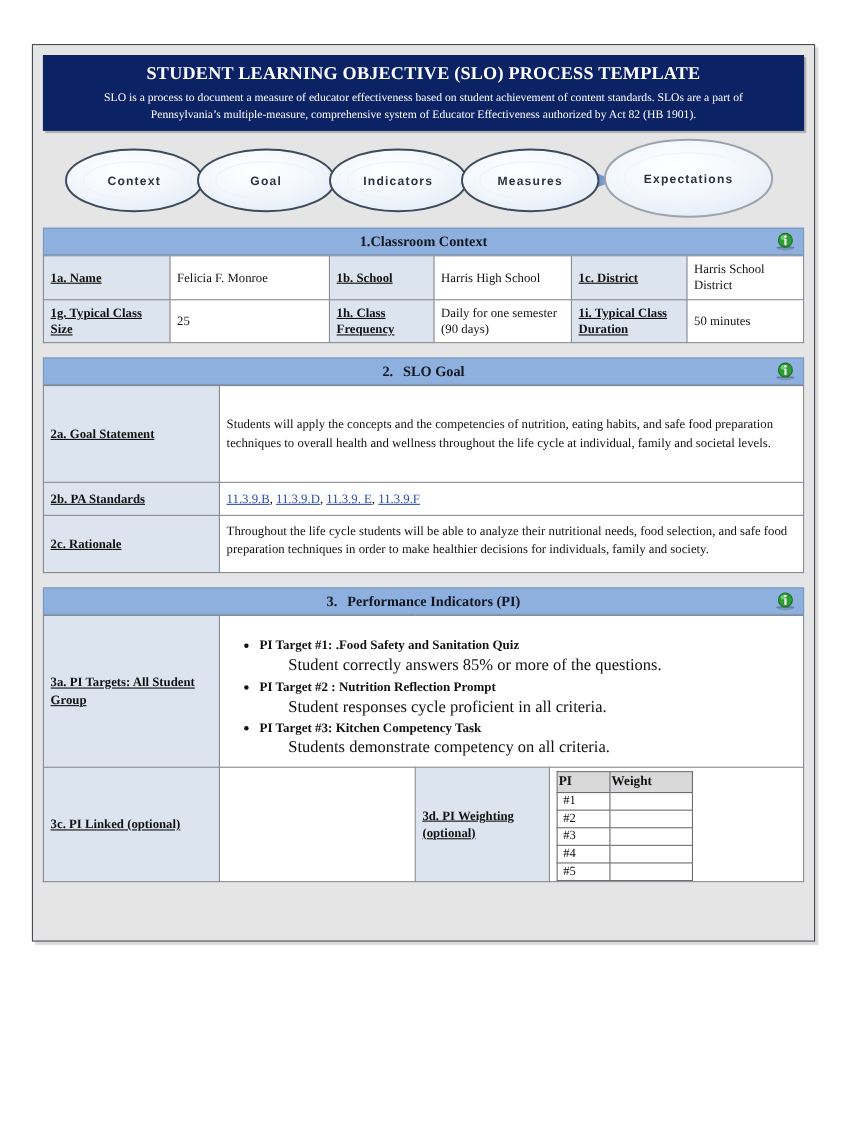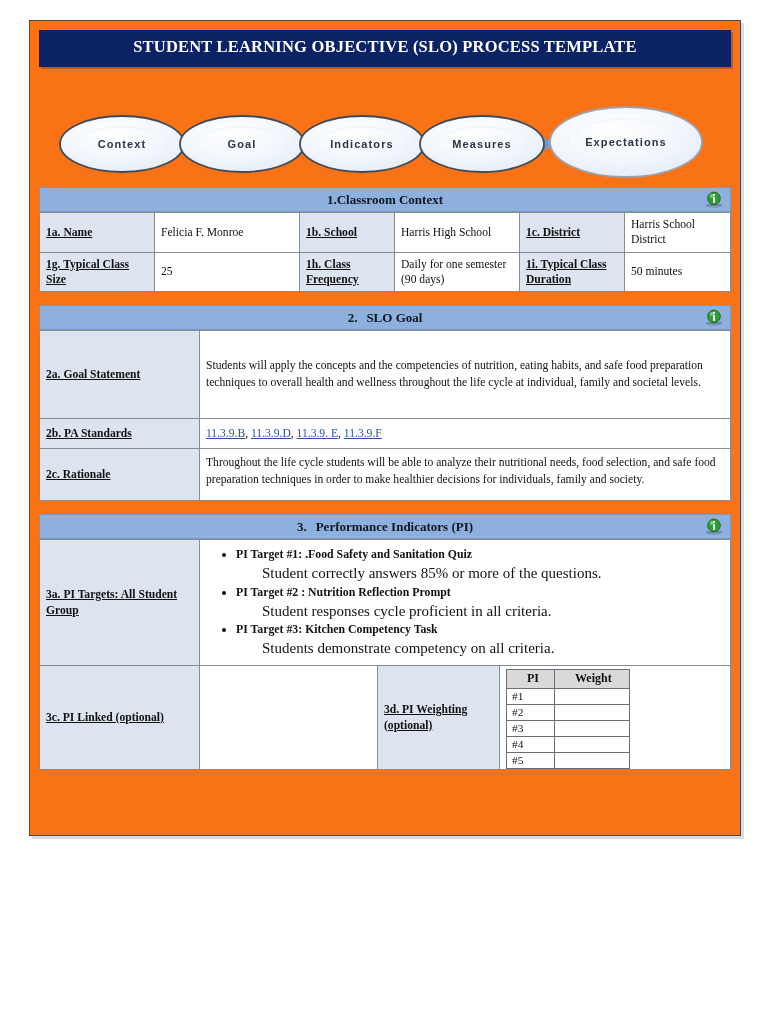--- a/index.html
+++ b/index.html
@@ -4,24 +4,24 @@
 <style>
   * { box-sizing: border-box; }
   html, body {
     margin: 0; padding: 0;
     width: 770px; height: 1024px;
     background: #ffffff;
     font-family: "Liberation Serif", "DejaVu Serif", serif;
   }
   .page-frame {
     position: absolute;
-    left: 29px; top: 20px;
+    left: 29px; top: 40px;
     width: 712px; height: 816px;
     border: 1px solid #4a4a52;
-    background: #f97316;
+    background: #e5e5e5;
     box-shadow: 3px 3px 0 rgba(0,0,0,0.14);
   }
   
   .title-banner {
     position: absolute;
     left: 9px; top: 9px;
     width: 692px;
     background: #0b2265;
     color: #ffffff;
     padding: 5px 6px 7px 6px;
@@ -130,33 +130,34 @@
     border: 1px solid #6d6d75;
     font-size: 11.4px;
     height: 14px;
     padding: 0 5px;
     text-align: left;
   }
   table.wt th {
     background: #d9d9d9;
     font-weight: bold;
     font-size: 12px;
-    padding: 1px 20px;
+    padding: 1px 1px;
     margin-top: 40px;
   }
   table.wt td.pi-col, table.wt th.pi-col { width: 48px; }
   td.wtcell { padding: 0 !important; vertical-align: top; }
 </style>
 </head>
 <body>
 
 <div class="page-frame">
 
   <div class="title-banner">
     <div class="title-main">STUDENT LEARNING OBJECTIVE (SLO) PROCESS TEMPLATE</div>
+    <div class="title-sub">SLO is a process to document a measure of educator effectiveness based on student achievement of content standards.  SLOs are a part of Pennsylvania’s multiple-measure, comprehensive system of Educator Effectiveness authorized by Act 82 (HB 1901).</div>
   </div>
 
   <div class="flow">
     <svg width="692" height="78" viewBox="0 0 692 78" xmlns="http://www.w3.org/2000/svg">
       <defs>
         <radialGradient id="ovg" cx="42%" cy="34%" r="72%">
           <stop offset="0%" stop-color="#ffffff"></stop>
           <stop offset="62%" stop-color="#f2f6fc"></stop>
           <stop offset="100%" stop-color="#e3ecf8"></stop>
         </radialGradient>
@@ -311,21 +312,21 @@
     <table class="grid">
       <colgroup>
           <col style="width:160px">
           <col style="width:178px">
           <col style="width:122px">
           <col>
         </colgroup>
       <tbody>
         <tr>
           <td class="lbl" style="height:100px">3a. PI Targets: All Student Group</td>
-          <td class="val" colspan="3" style="vertical-align:top;padding-top:5px">
+          <td class="val" colspan="3" style="vertical-align:top;padding-top:17px">
             <ul class="pi-list">
               <li>
                 <span>PI Target #1: .Food Safety and Sanitation Quiz</span>
                 <span class="sub">Student correctly answers 85% or more of the questions.</span>
               </li>
               <li>
                 <span>PI Target #2 :  Nutrition Reflection Prompt</span>
                 <span class="sub">Student responses cycle proficient in all criteria.</span>
               </li>
               <li>

